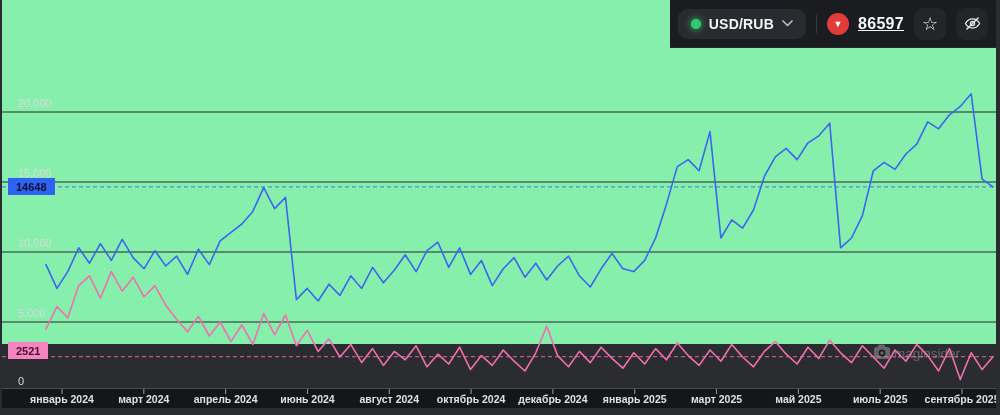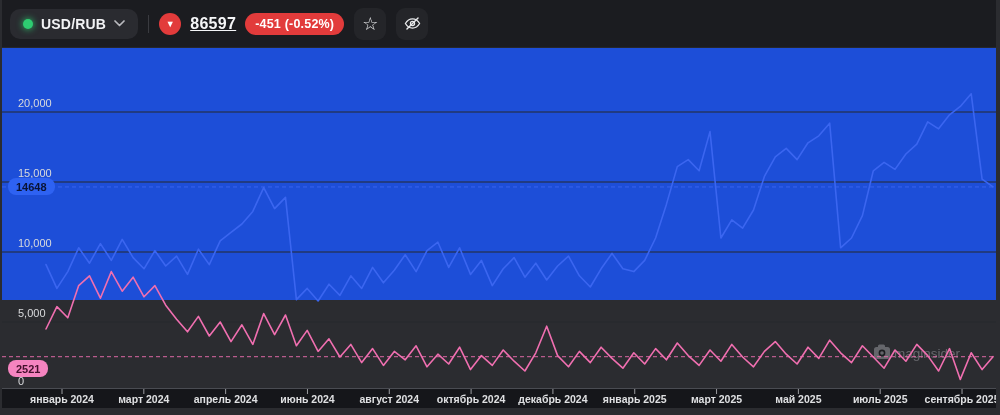--- a/index.html
+++ b/index.html
@@ -1,18 +1,18 @@
 <!DOCTYPE html>
 <html><head>
 <meta charset="utf-8">
 <style>
   * { margin:0; padding:0; box-sizing:border-box; }
   body { font-family:"Liberation Sans", sans-serif; background:#2b2c30; }
   .frame { width:1000px; height:415px; background:#2b2c30; padding:0 4px 7px 2px; overflow:hidden; }
-  .panel { width:994px; height:300px; background:#1d4ed8; display:flex; flex-direction:column; }
+  .panel { width:994px; height:344px; background:#86efac; display:flex; flex-direction:column;align-items:flex-end; }
 
   
   .hdr { height:48px; background:#1b1c20; border-bottom:1px solid #26272b;
          display:flex; align-items:center; padding:0 8px; gap:10px; flex:none; }
   .pair-pill { display:flex; align-items:center; gap:8px; background:#2a2b30;
                border-radius:10px; padding:7px 13px; cursor:pointer; }
   .dot { width:10px; height:10px; border-radius:50%; background:#2ecc71; box-shadow:0 0 6px 1px rgba(46,204,113,.7); }
   .pair-label { color:#f2f3f5; font-size:14px; font-weight:700; letter-spacing:.2px; }
   .vdiv { width:1px; height:18px; background:#3a3b40; }
   .price-group { display:flex; align-items:center; gap:9px; }
@@ -21,21 +21,21 @@
   .price { color:#f5f6f8; font-size:16px; font-weight:700; letter-spacing:.3px;text-decoration:underline; }
   .change-pill { background:#e23b3b; color:#fff; font-size:12.5px; font-weight:700;
                  border-radius:12px; padding:4px 10px; letter-spacing:.2px; }
   .icon-btn { width:32px; height:32px; border-radius:9px; background:#242529; border:none;
               display:flex; align-items:center; justify-content:center; cursor:pointer; }
   .star-glyph { color:#e8e9eb; font-size:18px; line-height:1; }
 
   
   .chart { position:relative; width:994px; height:360px; flex:none; }
   .chart svg { display:block; }
-  .price-pill { position:absolute; left:6px; height:17px; border-radius:8px; padding:0 8px;
+  .price-pill { position:absolute; left:6px; height:17px; border-radius:0; padding:0 8px;
                 display:flex; align-items:center; font-size:11px; font-weight:700; z-index:3; }
   .price-pill.blue { background:#2e62f2; color:#091335; }
   .price-pill.pink { background:#f584c0; color:#45102d; }
   svg text { font-family:"Liberation Sans", sans-serif; }
 </style>
 </head>
 <body>
 
 <div class="frame">
   <div class="panel">
@@ -45,21 +45,20 @@
         <span class="dot"></span>
         <span class="pair-label">USD/RUB</span>
         <svg width="11" height="7" viewBox="0 0 11 7">
           <polyline points="1,1 5.5,5.5 10,1" fill="none" stroke="#b9babe" stroke-width="1.7" stroke-linecap="round" stroke-linejoin="round"></polyline>
         </svg>
       </div>
       <div class="vdiv"></div>
       <div class="price-group">
         <span class="dir-circle">▼</span>
         <span class="price">86597</span>
-        <span class="change-pill">-451 (-0.52%)</span>
       </div>
       <button class="icon-btn">
         <span class="star-glyph">☆</span>
       </button>
       <button class="icon-btn">
         <svg width="19" height="19" viewBox="0 0 24 24">
           <path d="M3 12c2.2-3.7 5.4-5.8 9-5.8S18.8 8.3 21 12c-2.2 3.7-5.4 5.8-9 5.8S5.2 15.7 3 12z" fill="none" stroke="#e8e9eb" stroke-width="1.6"></path>
           <circle cx="12" cy="12" r="2.6" fill="none" stroke="#e8e9eb" stroke-width="1.6"></circle>
           <line x1="5" y1="19" x2="19" y2="5" stroke="#e8e9eb" stroke-width="1.8" stroke-linecap="round"></line>
         </svg>
@@ -111,17 +110,17 @@
           <line x1="878.1999999999999" y1="341" x2="878.1999999999999" y2="346" stroke="#9b9ca0" stroke-width="1"></line>
           <text x="878.1999999999999" y="355" fill="#dfe0e2" font-size="10.5" font-weight="600" text-anchor="middle">июль 2025</text>
           <line x1="960.02" y1="341" x2="960.02" y2="346" stroke="#9b9ca0" stroke-width="1"></line>
           <text x="960.02" y="355" fill="#dfe0e2" font-size="10.5" font-weight="600" text-anchor="middle">сентябрь 2025</text>
           <line x1="0" y1="138.928" x2="994" y2="138.928" stroke="#3b66f0" stroke-width="1" stroke-dasharray="4 3" opacity="0.9"></line>
           <polyline points="44.0,216.6 54.9,240.4 65.8,223.6 76.7,199.8 87.5,215.2 98.4,195.6 109.3,212.4 120.2,191.4 131.1,209.6 142.0,220.8 152.9,202.6 163.7,218.0 174.6,208.2 185.5,226.4 196.4,201.2 207.3,216.6 218.2,192.8 229.0,184.4 239.9,176.0 250.8,163.4 261.7,139.6 272.6,160.6 283.5,149.4 294.4,251.6 305.2,240.4 316.1,253.0 327.0,236.2 337.9,247.4 348.8,227.8 359.7,240.4 370.6,219.4 381.4,234.8 392.3,222.2 403.2,206.8 414.1,223.6 425.0,202.6 435.9,194.2 446.7,219.4 457.6,199.8 468.5,226.4 479.4,212.4 490.3,237.6 501.2,220.8 512.1,209.6 522.9,229.2 533.8,215.2 544.7,232.0 555.6,218.0 566.5,208.2 577.4,227.8 588.3,239.0 599.1,220.8 610.0,205.4 620.9,220.8 631.8,223.6 642.7,212.4 653.6,190.0 664.4,156.4 675.3,118.6 686.2,111.6 697.1,122.8 708.0,83.6 718.9,190.0 729.8,171.8 740.6,180.2 751.5,162.0 762.4,128.4 773.3,108.8 784.2,100.4 795.1,111.6 806.0,94.8 816.8,87.8 827.7,75.2 838.6,199.8 849.5,190.0 860.4,167.6 871.3,122.8 882.1,114.4 893.0,121.4 903.9,106.0 914.8,96.2 925.7,73.8 936.6,80.8 947.5,66.8 958.3,58.4 969.2,45.8 980.1,131.2 991.0,138.9" fill="none" stroke="#3b66f0" stroke-width="1.6" stroke-linejoin="round" stroke-linecap="round"></polyline>
           <line x1="0" y1="308.706" x2="994" y2="308.706" stroke="#f06fb0" stroke-width="1" stroke-dasharray="4 3" opacity="0.9"></line>
           <polyline points="44.0,281.0 54.9,258.6 65.8,269.8 76.7,237.6 87.5,227.8 98.4,250.2 109.3,223.6 120.2,243.2 131.1,229.2 142.0,248.8 152.9,237.6 163.7,257.2 174.6,271.2 185.5,283.8 196.4,268.4 207.3,288.0 218.2,274.0 229.0,293.6 239.9,276.8 250.8,296.4 261.7,265.6 272.6,286.6 283.5,267.0 294.4,297.8 305.2,282.4 316.1,303.4 327.0,290.8 337.9,309.0 348.8,296.4 359.7,314.6 370.6,300.6 381.4,317.4 392.3,303.4 403.2,311.8 414.1,297.8 425.0,318.8 435.9,306.2 446.7,316.0 457.6,299.2 468.5,321.6 479.4,307.6 490.3,317.4 501.2,302.0 512.1,313.2 522.9,323.0 533.8,304.8 544.7,278.2 555.6,307.6 566.5,318.8 577.4,303.4 588.3,314.6 599.1,299.2 610.0,310.4 620.9,320.2 631.8,304.8 642.7,316.0 653.6,300.6 664.4,311.8 675.3,295.0 686.2,307.6 697.1,317.4 708.0,302.0 718.9,313.2 729.8,296.4 740.6,309.0 751.5,318.8 762.4,303.4 773.3,293.6 784.2,306.2 795.1,316.0 806.0,299.2 816.8,310.4 827.7,292.2 838.6,304.8 849.5,314.6 860.4,297.8 871.3,309.0 882.1,320.2 893.0,302.0 903.9,313.2 914.8,296.4 925.7,307.6 936.6,323.0 947.5,300.6 958.3,331.4 969.2,304.8 980.1,321.6 991.0,308.7" fill="none" stroke="#f06fb0" stroke-width="1.6" stroke-linejoin="round" stroke-linecap="round"></polyline>
         </svg>
       <div class="price-pill blue" id="pill-blue" style="top: 130.428px;">14648</div>
-      <div class="price-pill pink" id="pill-pink" style="top: 312px;">2521</div>
+      <div class="price-pill pink" id="pill-pink" style="top: 294px;">2521</div>
     </div>
 
   </div>
 </div>
 
 </body></html>

